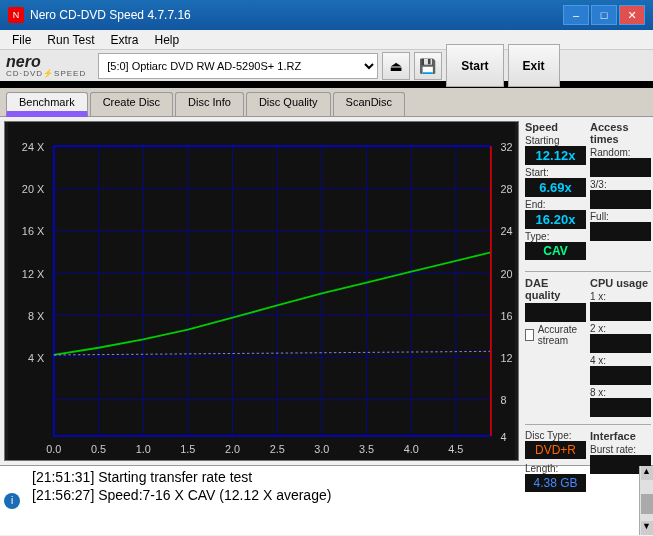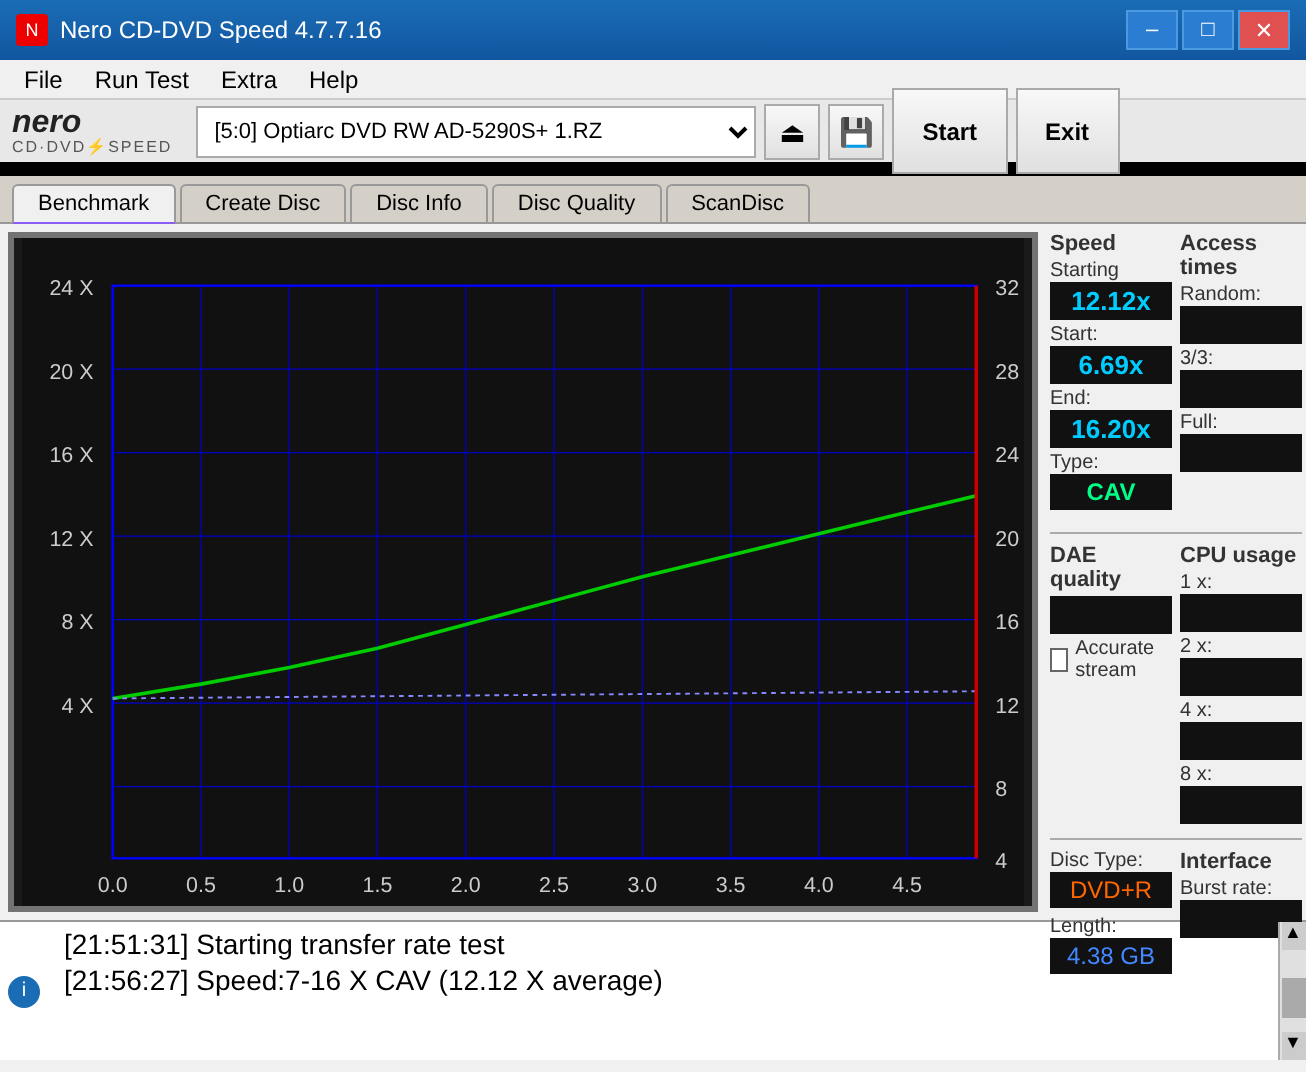--- a/index.html
+++ b/index.html
@@ -83,39 +83,39 @@
       border: 1px solid #999;
       border-bottom: none;
       background: #d4d0c8;
       cursor: pointer;
       font-size: 11px;
       margin-right: 2px;
       border-radius: 3px 3px 0 0;
     }
     .tab.active {
       background: #f0f0f0;
-      border-bottom: 1px solid #8b5cf6;
+      border-bottom: 6px solid #8b5cf6;
       margin-bottom: -1px;
       z-index: 1;
     }
 
     
     .main-content {
       display: flex;
       height: calc(536px - 30px - 22px - 38px - 28px - 70px);
       background: #f0f0f0;
     }
 
     
     .chart-area {
       flex: 1;
       background: #1a1a1a;
       margin: 4px;
       position: relative;
-      border: 3px solid #737373;
+      border: 1px solid #737373;
     }
 
     
     .right-panel {
       width: 130px;
       padding: 4px 2px;
       display: flex;
       flex-direction: column;
       gap: 2px;
       background: #f0f0f0;

